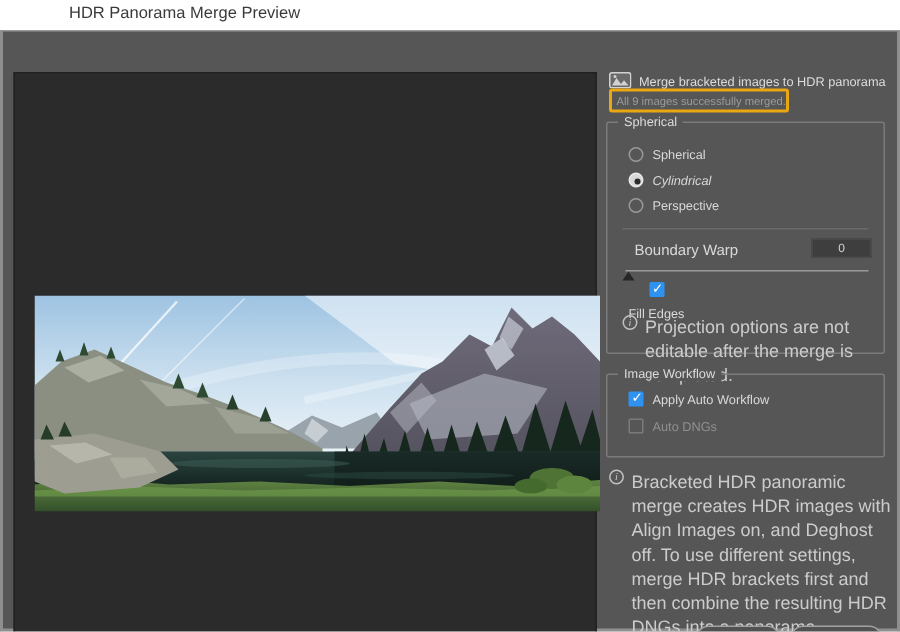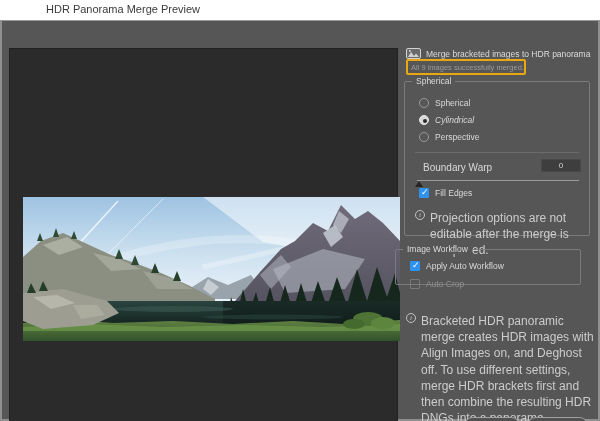--- a/index.html
+++ b/index.html
@@ -22,21 +22,21 @@
   .panel-header { position:absolute; left:404px; top:27px; display:flex; align-items:center; gap:5px; }
   .panel-header .label { font-size:8.5px; color:#dcdcdc; }
 
   .status-box { position:absolute; left:404px; top:38px; width:120px; height:16px;
                 border:2px solid var(--highlight,#e9a712); border-radius:2px; display:flex; align-items:center; }
   .status-box .txt { font-size:7.5px; color:#9b9b9b; padding-left:3px; white-space:nowrap; }
 
   .fieldset { position:absolute; border:1px solid #7b7b7b; border-radius:2px; }
   .fieldset .legend { position:absolute; top:-6px; left:7px; background:var(--panel-bg,#565656); padding:0 4px; font-size:8.5px; color:#dcdcdc; }
   .fs-projection { left:402px; top:60px; width:186px; height:155px; }
-  .fs-workflow  { left:393px; top:228px; width:186px; height:36px; }
+  .fs-workflow  { left:402px; top:228px; width:186px; height:56px; }
 
   .opt-row { position:absolute; display:flex; align-items:center; gap:6px; }
   .opt-row .lbl { font-size:8.5px; color:#d9d9d9; }
   .opt-row.disabled .lbl { color:#909090; }
 
   .radio { width:10px; height:10px; border-radius:50%; border:1px solid #9a9a9a; background:transparent; position:relative; flex:0 0 auto; }
   .radio.selected { background:#d8d8d8; border-color:#e8e8e8; }
   .radio.selected::after { content:""; position:absolute; left:3px; top:3px; width:4px; height:4px; border-radius:50%; background:#2b2b2b; }
 
   .checkbox { width:10px; height:10px; border:1px solid #9a9a9a; background:transparent; position:relative; flex:0 0 auto; border-radius:1px; }
@@ -180,41 +180,41 @@
         <span class="lbl">Perspective</span>
       </div>
 
       <div class="divider" style="top:70px;"></div>
 
       <span class="bw-label">Boundary Warp</span>
       <div class="bw-value">0</div>
       <div class="slider-track"></div>
       <div class="slider-thumb"></div>
 
-      <div class="opt-row" style="left:14px; top:106px;">
+      <div class="opt-row" style="left:14px; top:106px;flex-direction:column;">
         <span class="checkbox checked"></span>
         <span class="lbl">Fill Edges</span>
       </div>
 
       <div class="note note1">
         <span class="info-icon">i</span>
         <span class="txt">Projection options are not editable after the merge is completed.</span>
       </div>
     </div>
 
     <div class="fieldset fs-workflow">
       <span class="legend">Image Workflow</span>
 
       <div class="opt-row" style="left:14px; top:11px;">
         <span class="checkbox checked"></span>
         <span class="lbl">Apply Auto Workflow</span>
       </div>
       <div class="opt-row disabled" style="left:14px; top:29px;">
         <span class="checkbox disabled"></span>
-        <span class="lbl">Auto Crop</span>
+        <span class="lbl">Auto DNGs</span>
       </div>
     </div>
 
     <div class="note note2">
       <span class="info-icon">i</span>
       <span class="txt">Bracketed HDR panoramic merge creates HDR images with Align Images on, and Deghost off. To use different settings, merge HDR brackets first and then combine the resulting HDR DNGs into a panorama.</span>
     </div>
 
     <div class="buttons">
       <button class="btn">Cancel</button>

